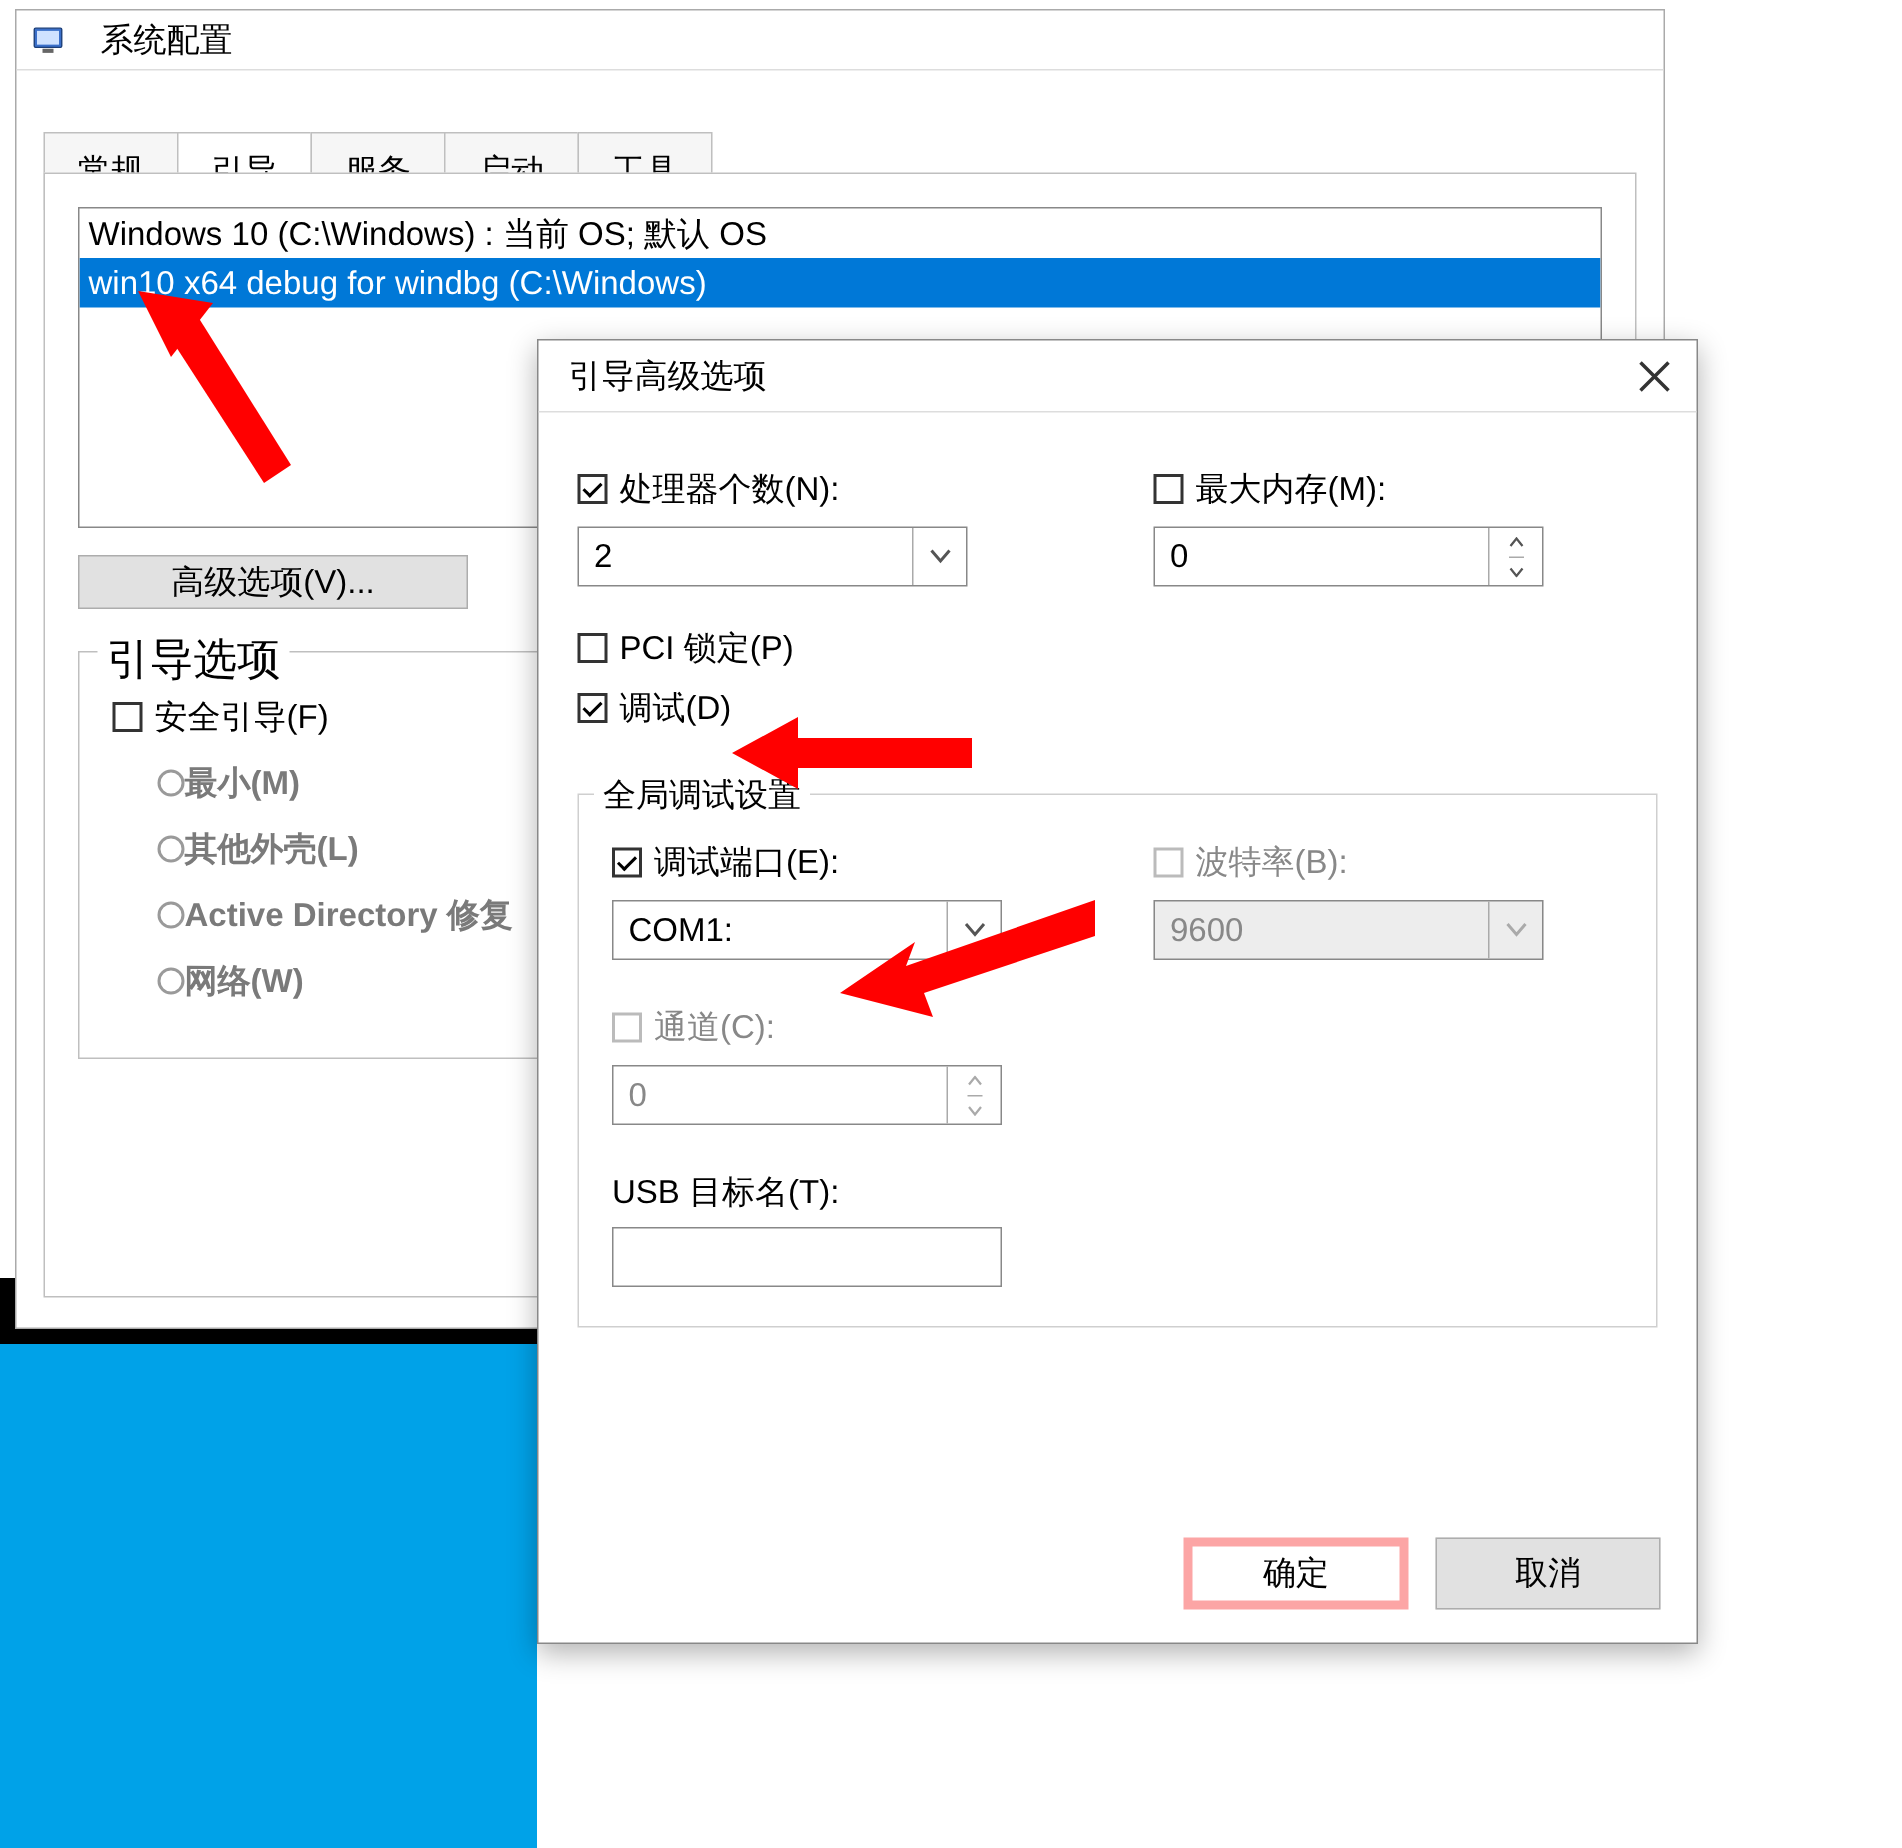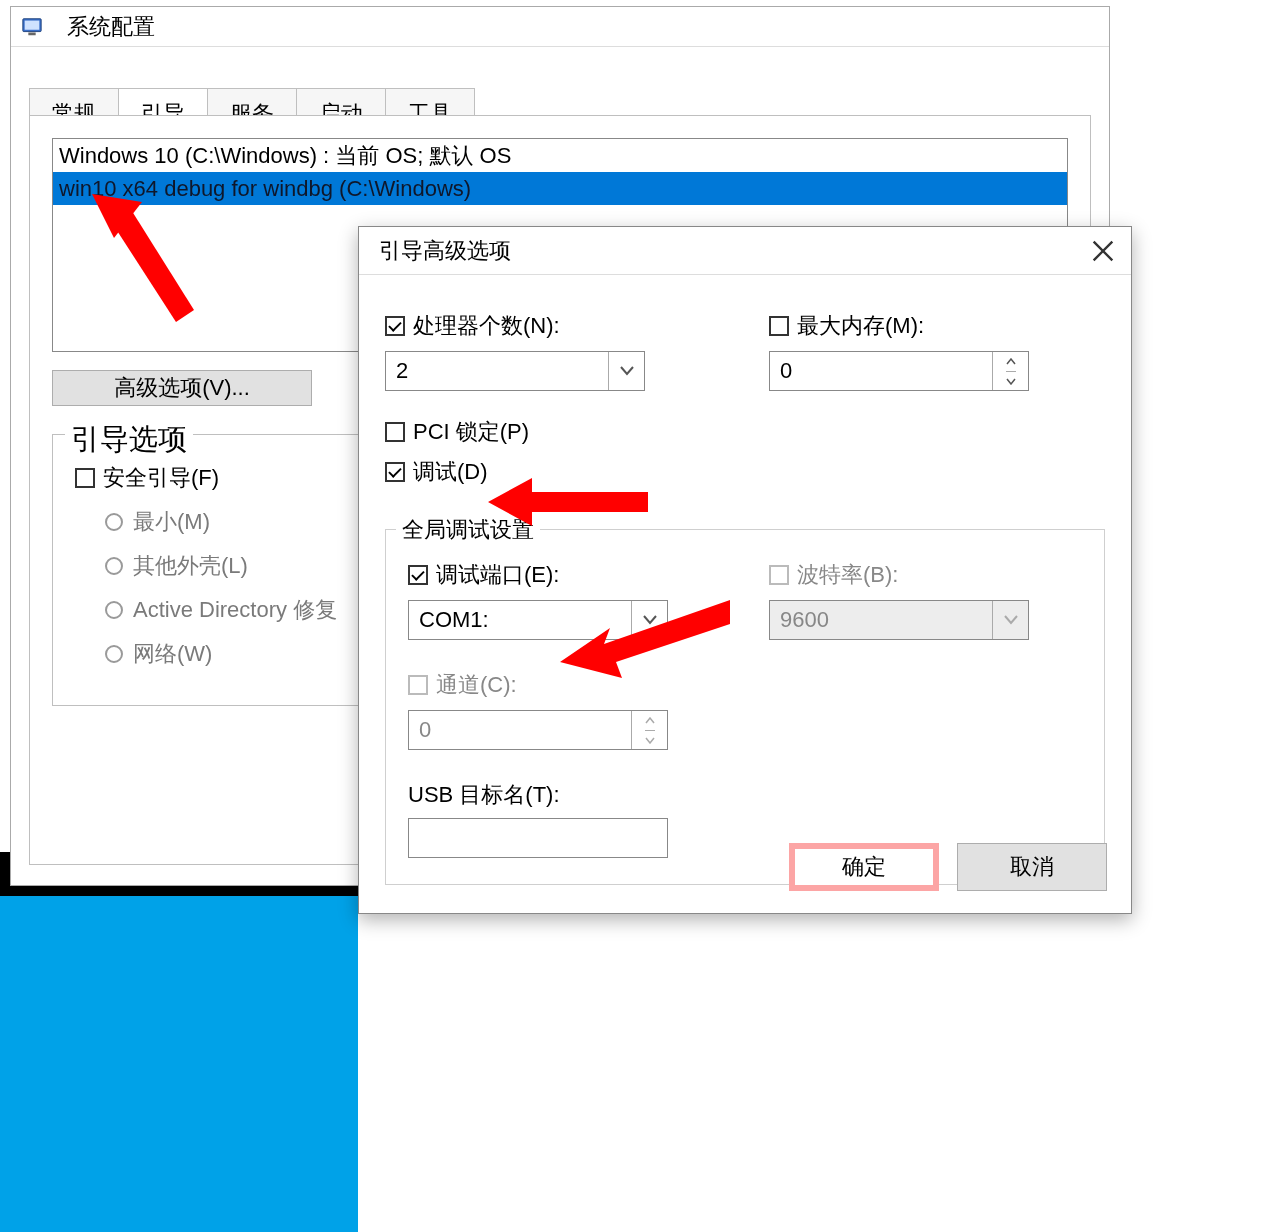--- a/index.html
+++ b/index.html
@@ -10,40 +10,40 @@
   .win-main .titlebar { height: 40px; display: flex; align-items: center; gap: 24px; padding: 0 10px; font-size: 22px; border-bottom: 1px solid #ddd; }
   .app-icon { width: 22px; height: 22px; }
 
   .tabs { display: flex; align-items: flex-end; margin: 22px 0 0 18px; }
   .tab { padding: 10px 22px; font-size: 22px; border: 1px solid #bfbfbf; background: #f6f6f6; margin-right: -1px; position: relative; margin-top: 19px; }
   .tab.active { background: #fff; border-bottom: 1px solid #fff; font-weight: 400; }
   .tab-body { position: absolute; left: 18px; right: 18px; top: 108px; bottom: 20px; border: 1px solid #bfbfbf; background: #fff; padding: 22px; }
 
   .boot-list { border: 1px solid #888; height: 214px; overflow: hidden; }
   .boot-list .row { padding: 2px 6px; font-size: 22px; line-height: 29px; white-space: nowrap; }
-  .boot-list .row.sel { background: #0078d7; color: #0f172a; }
+  .boot-list .row.sel { background: #0078d7; color: #ffffff; }
 
   .btn { display: inline-flex; align-items: center; justify-content: center; height: 36px; padding: 0 30px; font-size: 22px; background: #e1e1e1; border: 1px solid #adadad; }
 
   .belowrow { margin-top: 18px; display: flex; gap: 18px; }
   .adv-btn { width: 260px; }
 
   .fieldset { border: 1px solid #bfbfbf; margin-top: 28px; padding: 18px 22px 22px 22px; position: relative; width: 330px; }
   .fieldset > .legend { position: absolute; top: -15px; left: 12px; background: #fff; padding: 0 6px; font-size: 29px; }
 
   .check-row { display: flex; align-items: center; gap: 8px; font-size: 22px; margin: 10px 0; }
   .check-box { width: 20px; height: 20px; border: 2px solid #333; display: inline-flex; align-items: center; justify-content: center; background: #fff; }
   .check-mark { width: 12px; height: 7px; border-left: 2px solid #000; border-bottom: 2px solid #000; transform: rotate(-45deg) translate(1px,-1px); }
 
   .radio-col { margin-left: 30px; }
-  .radio-row { display: flex; align-items: center; gap: 10px; font-size: 22px; margin: 14px 0; color: #7a7a7a; }
+  .radio-row { display: flex; align-items: center; font-size: 22px; margin: 14px 0; color: #7a7a7a; font-weight: bold; }
   .radio-dot { width: 18px; height: 18px; border: 2px solid #9a9a9a; border-radius: 50%; }
 
   
-  .dlg { position: absolute; left: 358px; top: 226px; width: 774px; height: 688px; background: #fff; border: 1px solid #888; box-shadow: 0 6px 18px rgba(0,0,0,.3); }
+  .dlg { position: absolute; left: 358px; top: 226px; width: 774px; height: 870px; background: #fff; border: 1px solid #888; box-shadow: 0 6px 18px rgba(0,0,0,.3); }
   .dlg .titlebar { height: 48px; display: flex; align-items: center; justify-content: space-between; padding: 0 14px 0 20px; border-bottom: 1px solid #ddd; font-size: 22px; }
   .dlg .close { width: 28px; height: 28px; }
   .dlg-body { padding: 26px 26px 0 26px; }
 
   .dlg-row { display: flex; gap: 48px; }
   .dlg-col { flex: 1; }
 
   .combo, .spinner, .txt { height: 40px; border: 1px solid #888; background: #fff; display: flex; align-items: center; padding: 0 10px; font-size: 22px; position: relative; }
   .combo { width: 260px; justify-content: space-between; }
   .combo.disabled, .spinner.disabled, .check-row.disabled { color: #888; }

